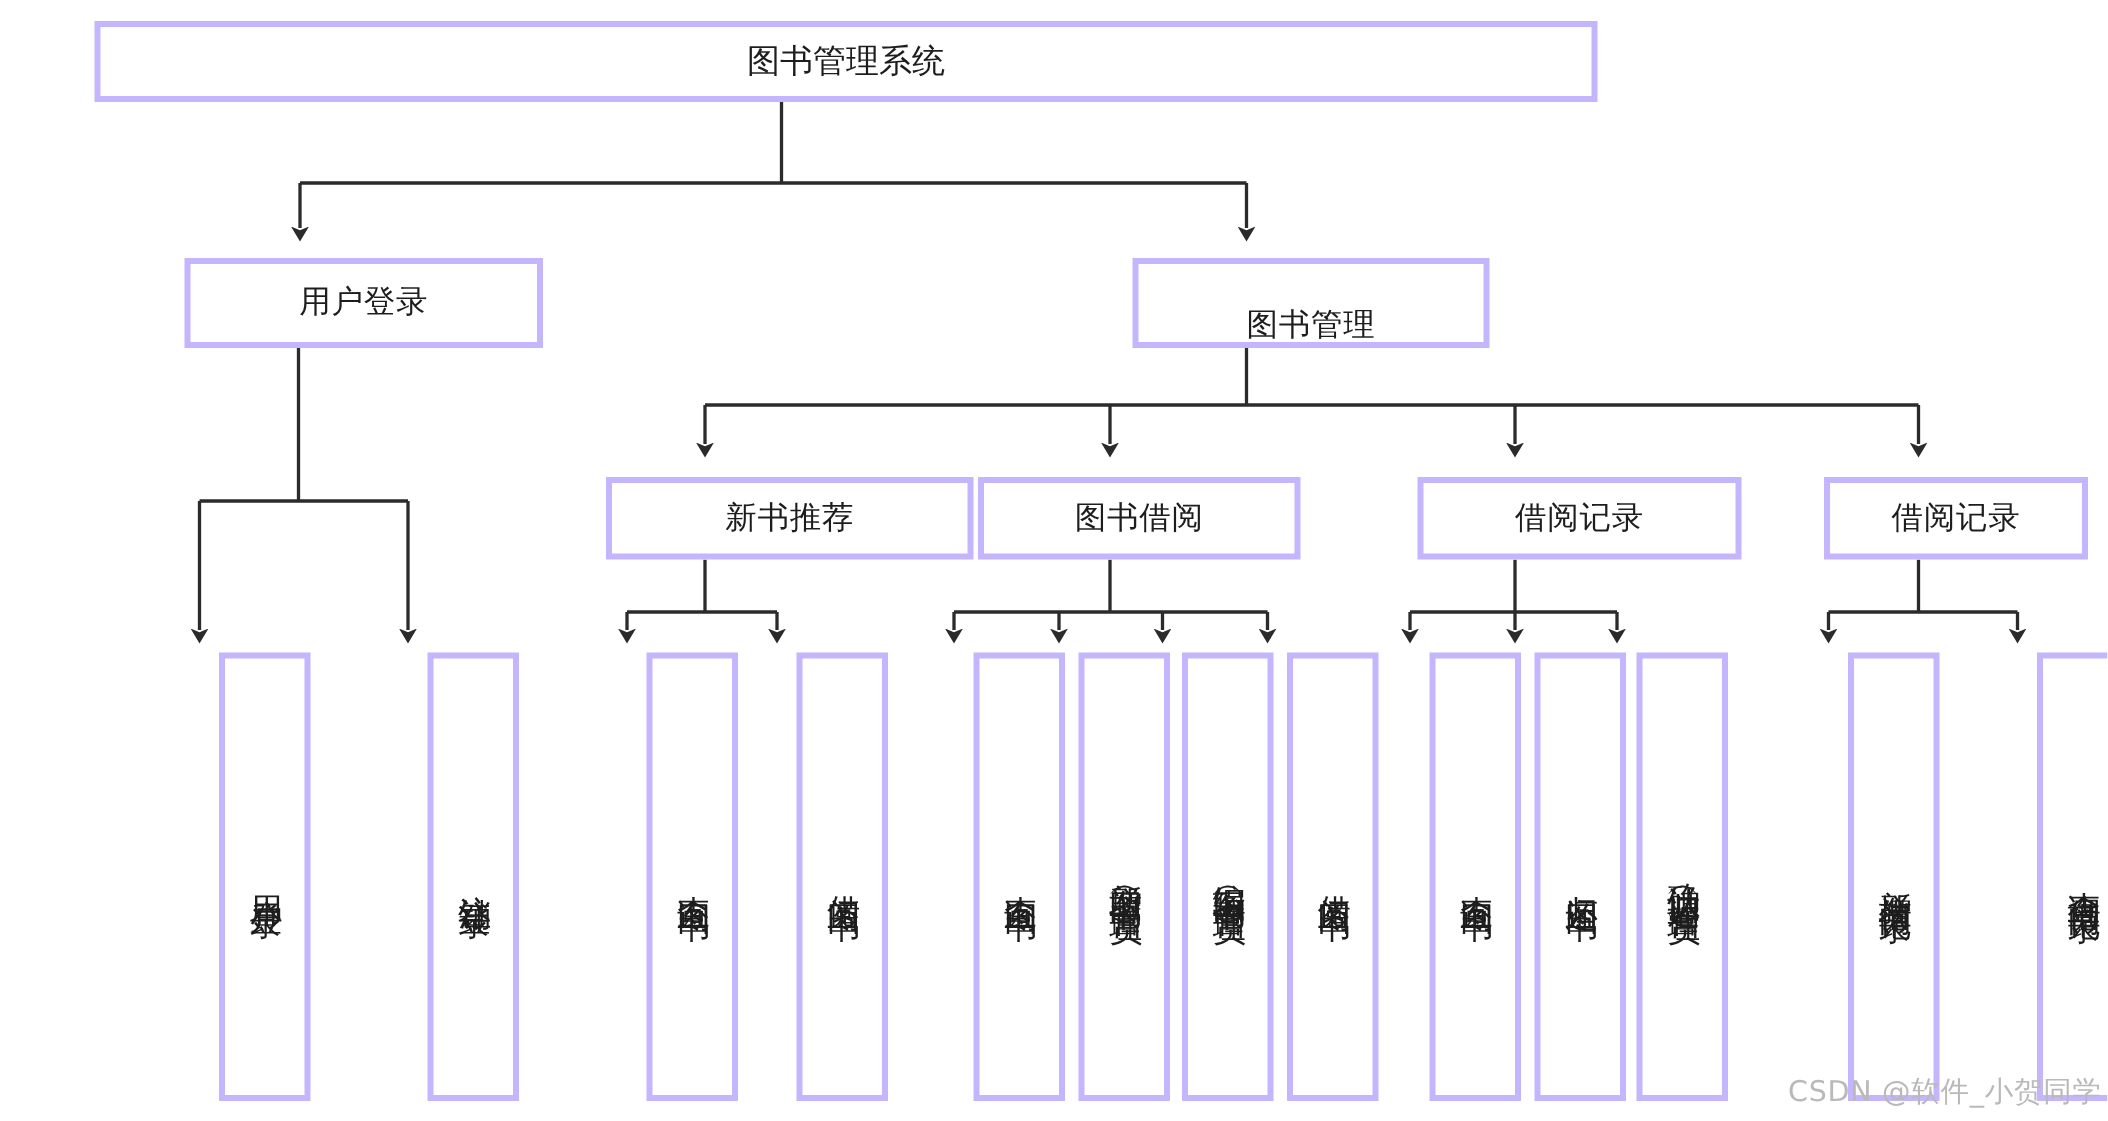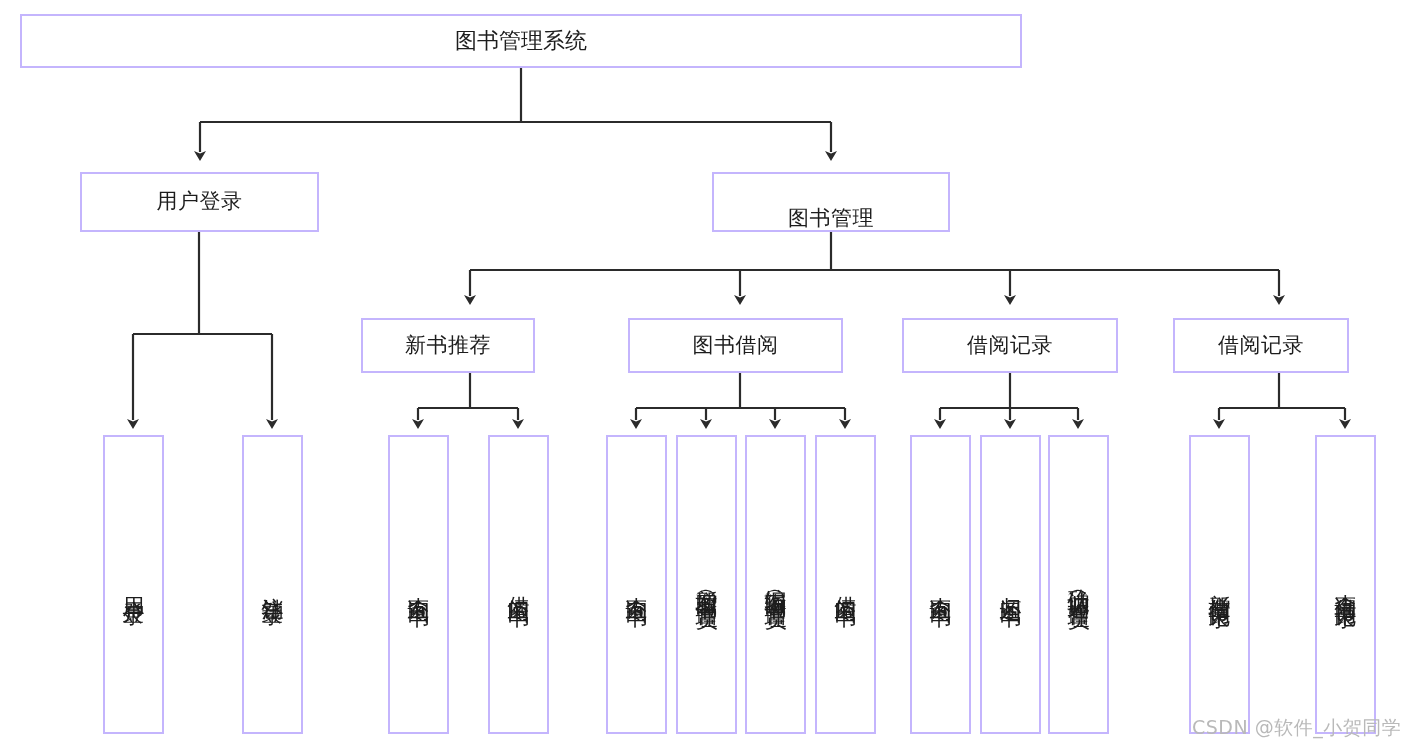--- a/index.html
+++ b/index.html
@@ -22,26 +22,27 @@
     position: absolute;
     left: 0;
     top: 0;
     width: 1405px;
     height: 747px;
     pointer-events: none;
   }
   .node {
     position: absolute;
     box-sizing: border-box;
-    border: 2px solid #c4b5fd;
+    border: 4px solid #c4b5fd;
     background: #ffffff;
     display: flex;
     align-items: center;
     justify-content: center;
     color: #1d1d1d;
+    margin-left: 43px;
   }
   .node.h {
     font-size: 21px;
     line-height: 1.1;
     letter-spacing: 0.5px;
   }
   .node.root {
     font-size: 22px;
   }
   .node.leaf {
@@ -127,25 +128,25 @@
   </div>
 
   <div class="node h" style="left:80px; top:172px; width:239px; height:60px;">
     <span>用户登录</span>
   </div>
 
   <div class="node h" style="left:712px; top:172px; width:238px; height:60px;align-items:flex-end;">
     <span>图书管理</span>
   </div>
 
-  <div class="node h" style="left:361px; top:318px; width:174px; height:55px;">
+  <div class="node h" style="left:361px; top:318px; width:245px; height:55px;">
     <span>新书推荐</span>
   </div>
 
-  <div class="node h" style="left:628px; top:318px; width:215px; height:55px;">
+  <div class="node h" style="left:609px; top:318px; width:215px; height:55px;">
     <span>图书借阅</span>
   </div>
 
   <div class="node h" style="left:902px; top:318px; width:216px; height:55px;">
     <span>借阅记录</span>
   </div>
 
   <div class="node h" style="left:1173px; top:318px; width:176px; height:55px;text-align:center;">
     <span>借阅记录</span>
   </div>

